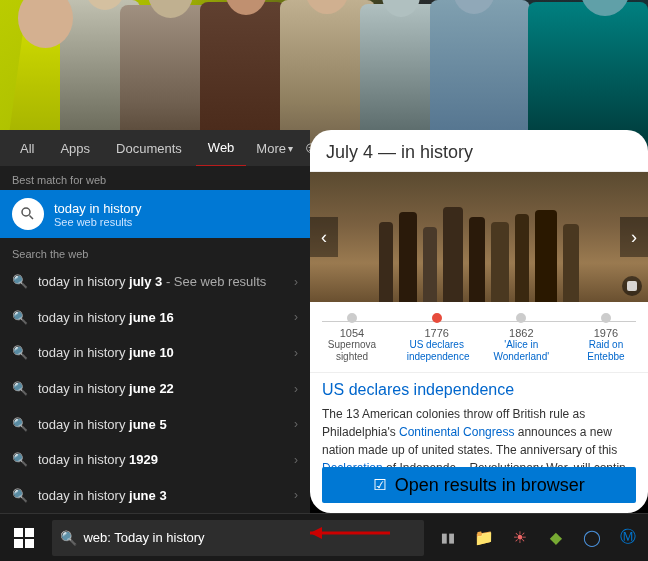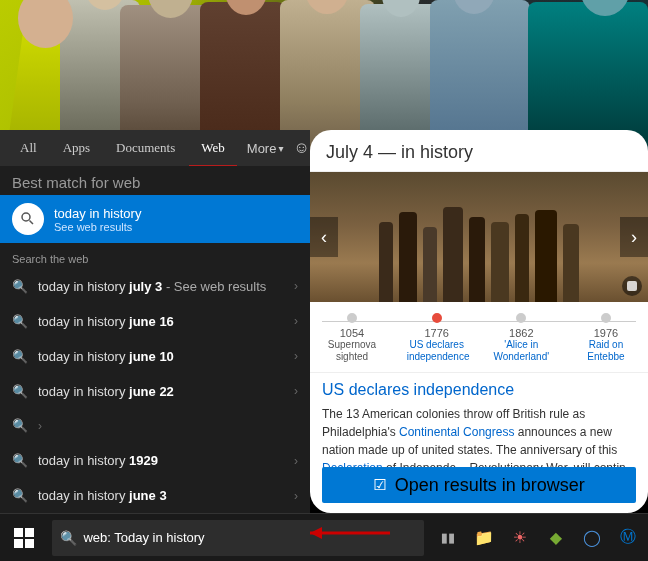--- a/index.html
+++ b/index.html
@@ -124,21 +124,20 @@
       gap: 2px;
     }
     .nav-tab {
       padding: 4px 12px;
       color: #ccc;
       font-size: 13px;
       cursor: pointer;
       height: 36px;
       display: flex;
       align-items: center;
-      font-family: Liberation Serif, serif;
     }
     .nav-tab.active {
       color: #fff;
       border-bottom: 1px solid #b91c1c;
       font-weight: 500;
     }
     .nav-tab-more {
       display: flex;
       align-items: center;
       gap: 2px;
@@ -151,21 +150,21 @@
     .nav-icons {
       margin-left: auto;
       display: flex;
       align-items: center;
       gap: 8px;
     }
 
     
     .best-match-label {
       color: #999;
-      font-size: 15px;
+      font-size: 11px;
       padding: 8px 12px 4px;
     }
     .best-match-item {
       display: flex;
       align-items: center;
       padding: 8px 12px;
       background: #0078d4;
       margin: 0 0 2px;
       cursor: pointer;
     }
@@ -494,20 +493,21 @@
       <span class="suggestion-text">today in history <span class="bold">june 10</span></span>
       <span class="suggestion-arrow">›</span>
     </div>
     <div class="suggestion-item">
       <span class="suggestion-search-icon">🔍</span>
       <span class="suggestion-text">today in history <span class="bold">june 22</span></span>
       <span class="suggestion-arrow">›</span>
     </div>
     <div class="suggestion-item">
       <span class="suggestion-search-icon">🔍</span>
+      <span class="suggestion-text">today in history <span class="bold">june 5</span></span>
       <span class="suggestion-arrow">›</span>
     </div>
     <div class="suggestion-item">
       <span class="suggestion-search-icon">🔍</span>
       <span class="suggestion-text">today in history <span class="bold">1929</span></span>
       <span class="suggestion-arrow">›</span>
     </div>
     <div class="suggestion-item">
       <span class="suggestion-search-icon">🔍</span>
       <span class="suggestion-text">today in history <span class="bold">june 3</span></span>

